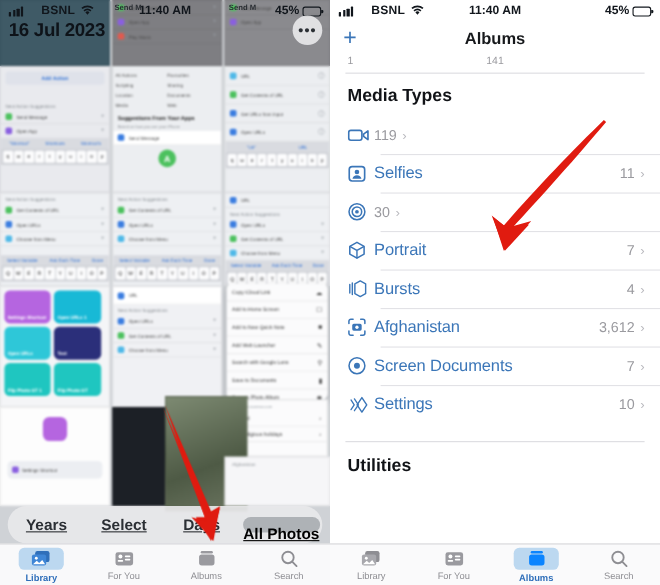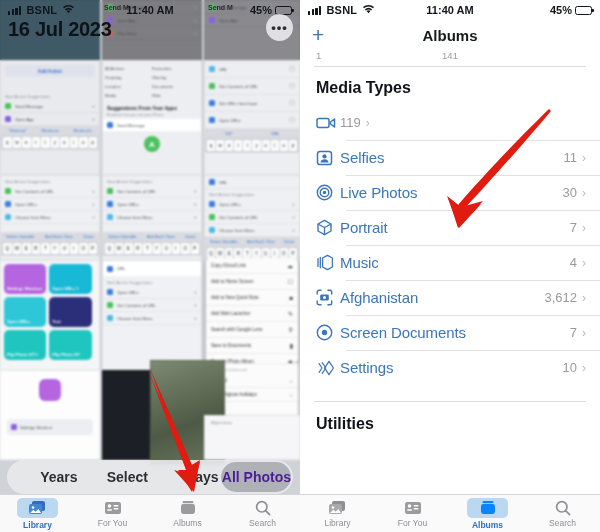--- a/index.html
+++ b/index.html
@@ -54,57 +54,57 @@
   
   .l-status {
     position:absolute; top:0; left:0; width:300px; height:20px;
     display:flex; align-items:center; padding:0 8px; z-index:6;
     font-size:11px; font-weight:bold; color:#11161c;
   }
   .bars { display:flex; align-items:flex-end; gap:1.3px; height:9px; }
   .bars i { width:2.4px; background:#11161c; border-radius:.5px; display:block; }
   .bars i:nth-child(1){height:3.5px;} .bars i:nth-child(2){height:5.2px;}
   .bars i:nth-child(3){height:7px;} .bars i:nth-child(4){height:9px;}
-  .carrier { margin-left:5px; letter-spacing:.2px; }
+  .carrier { margin-left:16px; letter-spacing:.2px; }
   .wifi { margin-left:5px; }
   .l-time { position:absolute; left:50%; transform:translateX(-50%);
     font-weight:bold; }
   .l-batt { margin-left:auto; display:flex; align-items:center; gap:3px; }
   .battshell { width:17px; height:9px; border:1.2px solid #11161c;
     border-radius:2.4px; padding:1px; position:relative; }
   .battshell::after { content:''; position:absolute; right:-3px; top:2.6px;
     width:1.6px; height:3.2px; background:#11161c; border-radius:0 1px 1px 0; }
   .battfill { height:100%; background:#11161c; border-radius:1.2px; }
 
   .l-bigdate { position:absolute; top:18px; left:8px; z-index:6;
-    font-size:20px; font-weight:bold; color:#0e1319; letter-spacing:-.3px; }
+    font-size:17px; font-weight:bold; color:#0e1319; letter-spacing:-.3px; }
   .l-select { position:absolute; top:14px; left:196px; z-index:6;
     width:62px; height:27px; border-radius:14px;
     background:rgba(236,236,238,.88); display:flex; align-items:center;
     justify-content:center; font-size:13px; font-weight:bold; color:#2b2f34; }
   .l-more { position:absolute; top:14px; left:266px; z-index:6;
     width:27px; height:27px; border-radius:50%;
     background:rgba(236,236,238,.88); display:flex; align-items:center;
     justify-content:center; font-size:13px; font-weight:bold;
     color:#2b2f34; letter-spacing:1px; }
   .l-sendm { position:absolute; top:4px; left:104px; z-index:6;
     font-size:7px; color:#2b2f34; font-weight:bold; }
   .l-sendm2 { position:absolute; top:4px; left:208px; z-index:6;
     font-size:7px; color:#2b2f34; font-weight:bold; }
 
   
   .seg {
     position:absolute; left:7px; bottom:38px; width:286px; height:34px;
     background:rgba(232,232,234,.92); border-radius:17px; z-index:7;
     display:flex; align-items:center;
   }
-  .seg-item { flex:1; text-align:right; font-size:14px; font-weight:bold;
-    color:#2b2f34; }
-  .seg-item.active { background:#aeb2b6; border-radius:17px; height:30px;
-    line-height:30px; margin:0 2px; color:#4c1d95; }
+  .seg-item { flex:1; text-align:center; font-size:14px; font-weight:bold;
+    color:#2b2f34;text-decoration:underline; }
+  .seg-item.active { background:#aeb2b6; border-radius:17px; height:14px;
+    line-height:30px; margin:0 2px; color:#000000; }
 
   
   .tabbar {
     position:absolute; bottom:0; left:0; width:300px; height:38px;
     background:rgba(250,250,251,.97); border-top:1px solid #d6d6da;
     display:flex; align-items:center; z-index:8;
   }
   .tab { flex:1; height:100%; display:flex; flex-direction:column;
     align-items:center; justify-content:center; gap:2px; }
   .tab-lbl { font-size:8.5px; color:#8e8e93; }
@@ -654,21 +654,20 @@
       </div>
 
       <div class="list-row">
         <span class="row-ic">
           <svg width="17" height="17" viewBox="0 0 17 17">
             <circle cx="8.5" cy="8.5" r="7.2" fill="none" stroke="#3b76b8" stroke-width="1.4"></circle>
             <circle cx="8.5" cy="8.5" r="4.3" fill="none" stroke="#3b76b8" stroke-width="1.4"></circle>
             <circle cx="8.5" cy="8.5" r="1.7" fill="#3b76b8"></circle>
           </svg>
         </span>
-        <span class="row-label">Live Photos</span>
         <span class="row-count">30</span>
         <span class="chev">›</span>
       </div>
 
       <div class="list-row">
         <span class="row-ic">
           <svg width="17" height="17" viewBox="0 0 17 17">
             <path d="M8.5 1.3 15 5v7l-6.5 3.7L2 12V5z" fill="none" stroke="#3b76b8" stroke-width="1.4" stroke-linejoin="round"></path>
             <path d="M2 5l6.5 3.6L15 5M8.5 8.6v7.1" fill="none" stroke="#3b76b8" stroke-width="1.3"></path>
           </svg>
@@ -678,21 +677,21 @@
         <span class="chev">›</span>
       </div>
 
       <div class="list-row">
         <span class="row-ic">
           <svg width="18" height="17" viewBox="0 0 18 17">
             <path d="M11.5 1.4 16.4 4v9l-4.9 2.6L6.6 13V4z" fill="none" stroke="#3b76b8" stroke-width="1.3" stroke-linejoin="round"></path>
             <path d="M4.3 3.3v10.4M2 4.6v7.8" fill="none" stroke="#3b76b8" stroke-width="1.3" stroke-linecap="round"></path>
           </svg>
         </span>
-        <span class="row-label">Music</span>
+        <span class="row-label">Bursts</span>
         <span class="row-count">4</span>
         <span class="chev">›</span>
       </div>
 
       <div class="list-row">
         <span class="row-ic">
           <svg width="17" height="17" viewBox="0 0 17 17">
             <path d="M1.2 5V3a1.8 1.8 0 0 1 1.8-1.8h2M11.9 1.2h2A1.8 1.8 0 0 1 15.7 3v2M15.7 11.9v2a1.8 1.8 0 0 1-1.8 1.8h-2M5 15.7H3a1.8 1.8 0 0 1-1.8-1.8v-2" fill="none" stroke="#3b76b8" stroke-width="1.4" stroke-linecap="round"></path>
             <rect x="4.2" y="5.4" width="8.6" height="6.2" rx="1.4" fill="#3b76b8"></rect>
             <circle cx="8.5" cy="8.5" r="1.5" fill="#fff"></circle>

